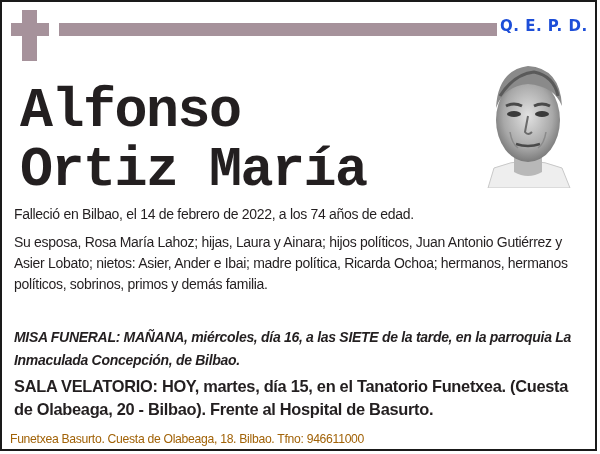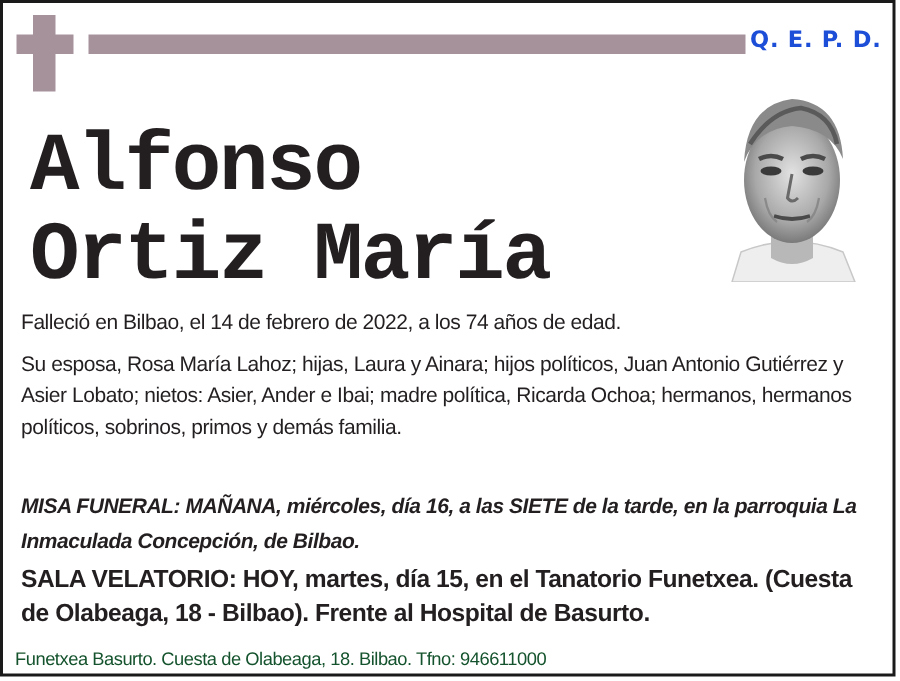--- a/index.html
+++ b/index.html
@@ -29,21 +29,21 @@
     .text {
       position: absolute; left: 14px; width: 575px; font-family: "Liberation Sans", sans-serif;
       font-size: 14px; color: #231f20; line-height: 21px; letter-spacing: -0.3px;
     }
     .t1 { top: 204px; }
     .t2 { top: 232px; }
     .t3 { top: 326px; font-weight: bold; font-size: 14px; line-height: 23px; font-style: italic; }
     .t4 { top: 375px; font-weight: bold; font-size: 16.4px; line-height: 23px; }
     .footer {
       position: absolute; left: 10px; top: 432px; font-family: "Liberation Sans", sans-serif;
-      font-size: 12.2px; color: #14532d; letter-spacing: -0.3px; white-space: nowrap;
+      font-size: 12.2px; color: #a16207; letter-spacing: -0.3px; white-space: nowrap;
     }
   </style>
 </head>
 <body>
 
 <div class="frame"></div>
 
 <div class="cross-v"></div>
 <div class="cross-h"></div>
 <div class="bar"></div>
@@ -74,15 +74,15 @@
     <path d="M54 60 L51 76 Q54 80 58 76" stroke="#6a6a6a" stroke-width="2" fill="none"></path>
     <path d="M42 88 Q54 92 66 88" stroke="#4a4a4a" stroke-width="2.5" fill="none"></path>
     <path d="M36 76 Q38 88 44 92" stroke="#8a8a8a" stroke-width="1.5" fill="none"></path>
     <path d="M72 76 Q70 88 64 92" stroke="#8a8a8a" stroke-width="1.5" fill="none"></path>
   </svg>
 </div>
 
 <div class="text t1">Falleció en Bilbao, el 14 de febrero de 2022, a los 74 años de edad.</div>
 <div class="text t2">Su esposa, Rosa María Lahoz; hijas, Laura y Ainara; hijos políticos, Juan Antonio Gutiérrez y Asier Lobato; nietos: Asier, Ander e Ibai; madre política, Ricarda Ochoa; hermanos, hermanos políticos, sobrinos, primos y demás familia.</div>
 <div class="text t3">MISA FUNERAL: MAÑANA, miércoles, día 16, a las SIETE de la tarde, en la parroquia La Inmaculada Concepción, de Bilbao.</div>
-<div class="text t4">SALA VELATORIO: HOY, martes, día 15, en el Tanatorio Funetxea. (Cuesta de Olabeaga, 18 - Bilbao). Frente al Hospital de Basurto.</div>
+<div class="text t4">SALA VELATORIO: HOY, martes, día 15, en el Tanatorio Funetxea. (Cuesta de Olabeaga, 20 - Bilbao). Frente al Hospital de Basurto.</div>
 
 <div class="footer">Funetxea Basurto. Cuesta de Olabeaga, 18. Bilbao. Tfno: 946611000</div>
 
 </body></html>

